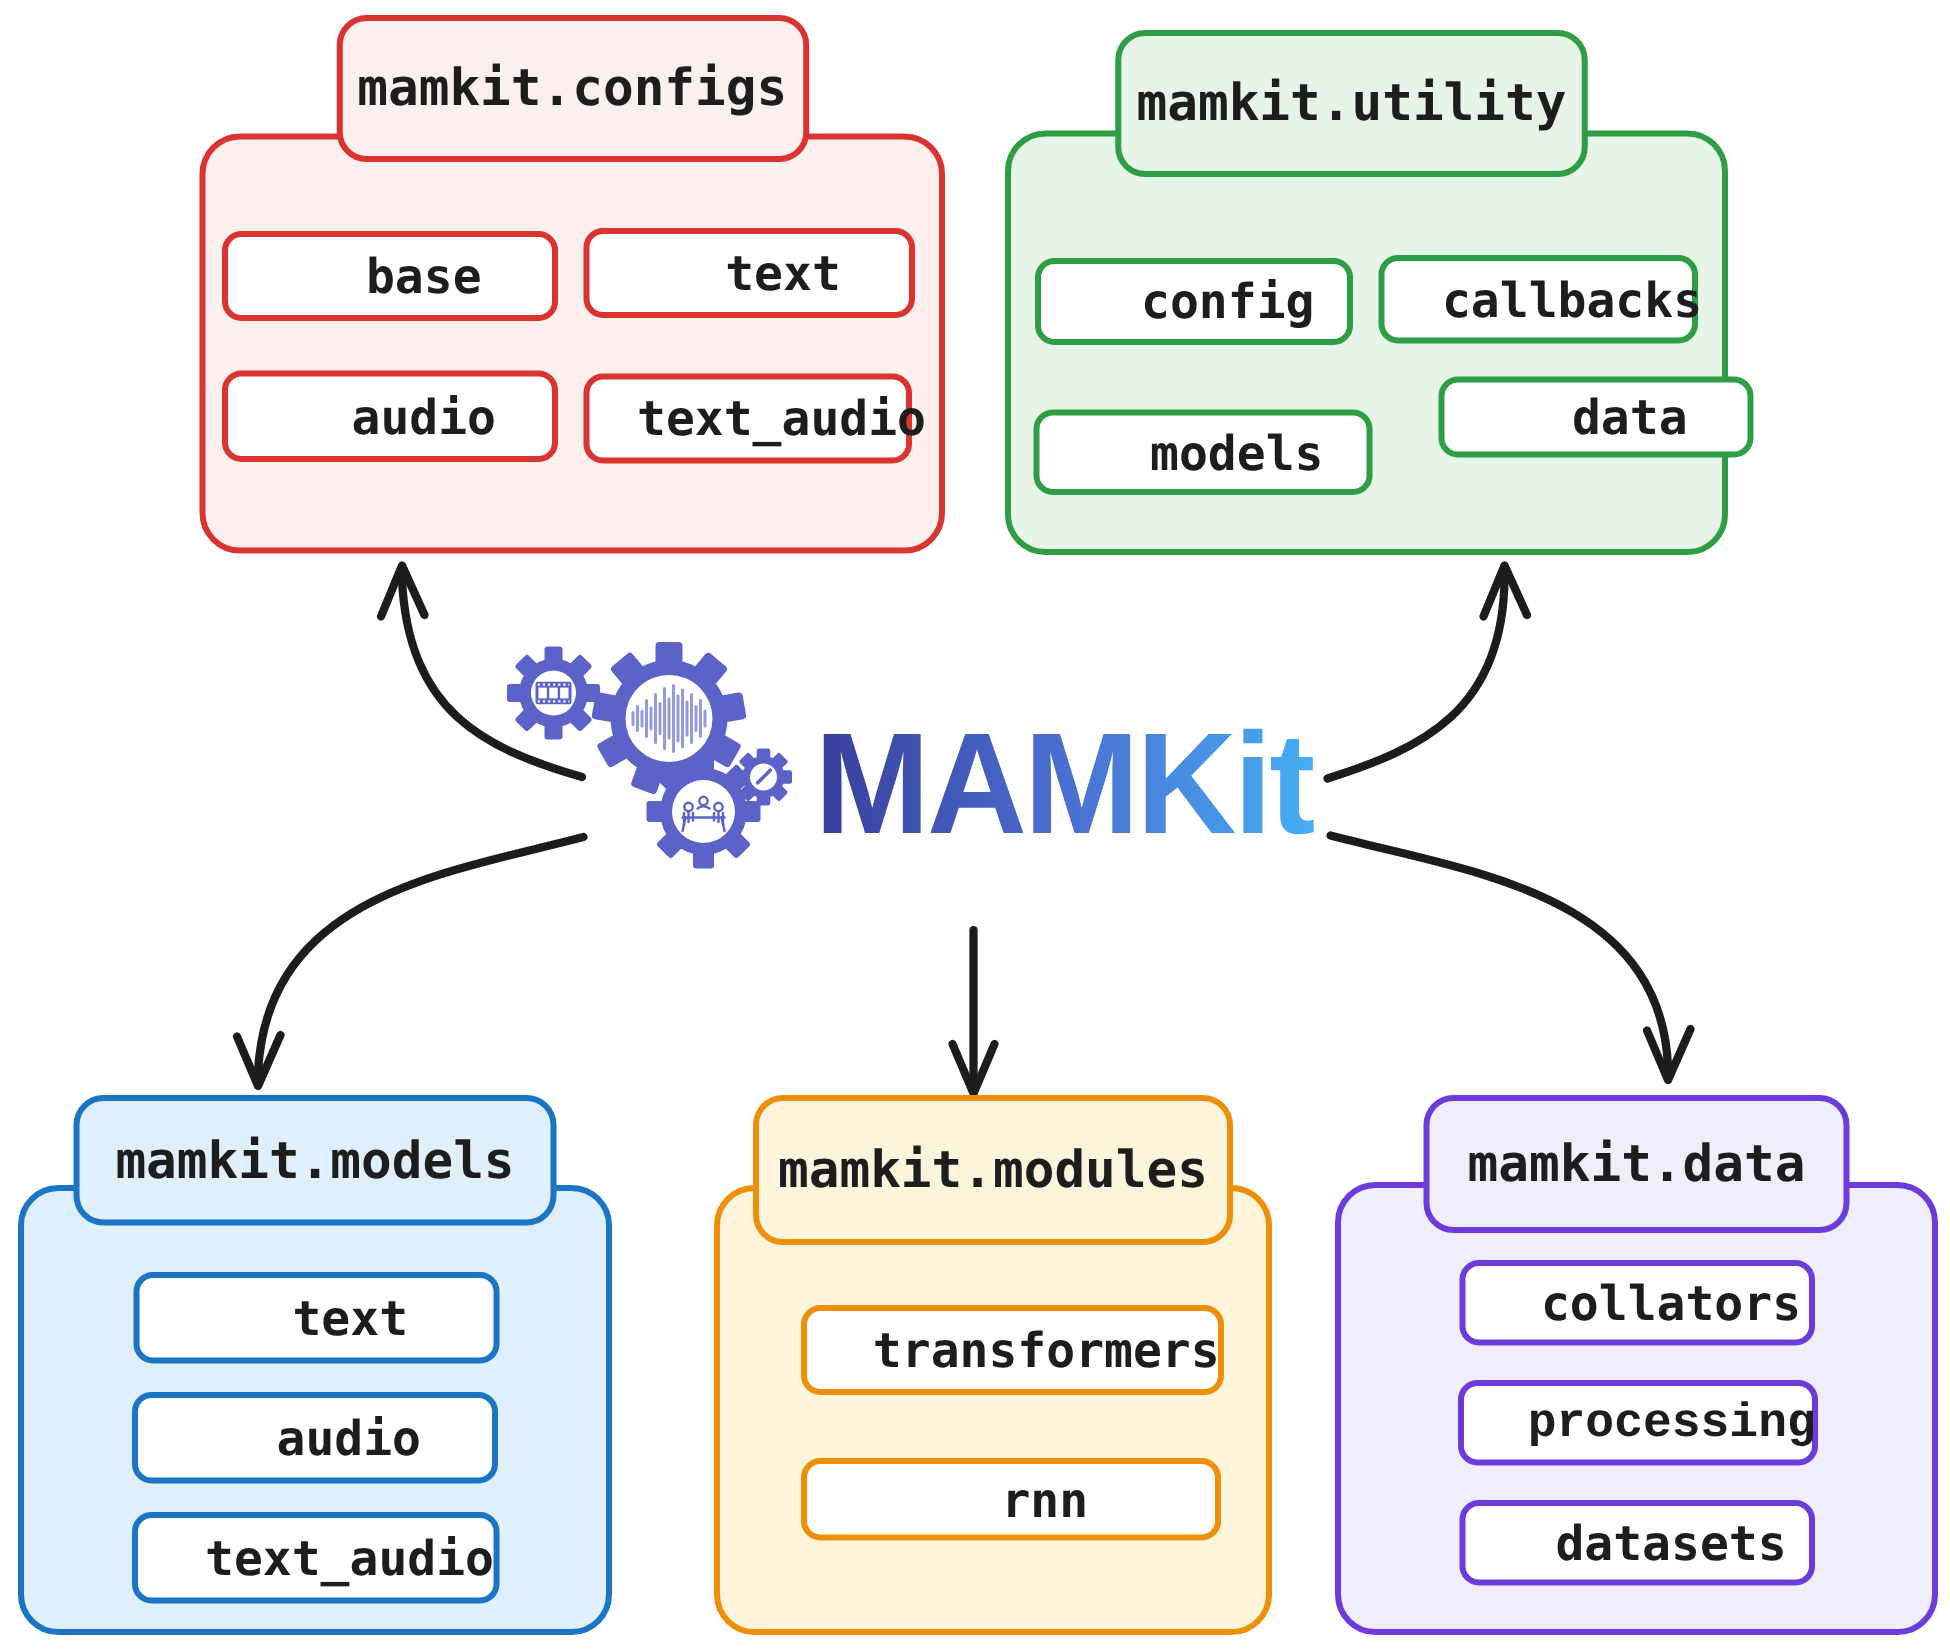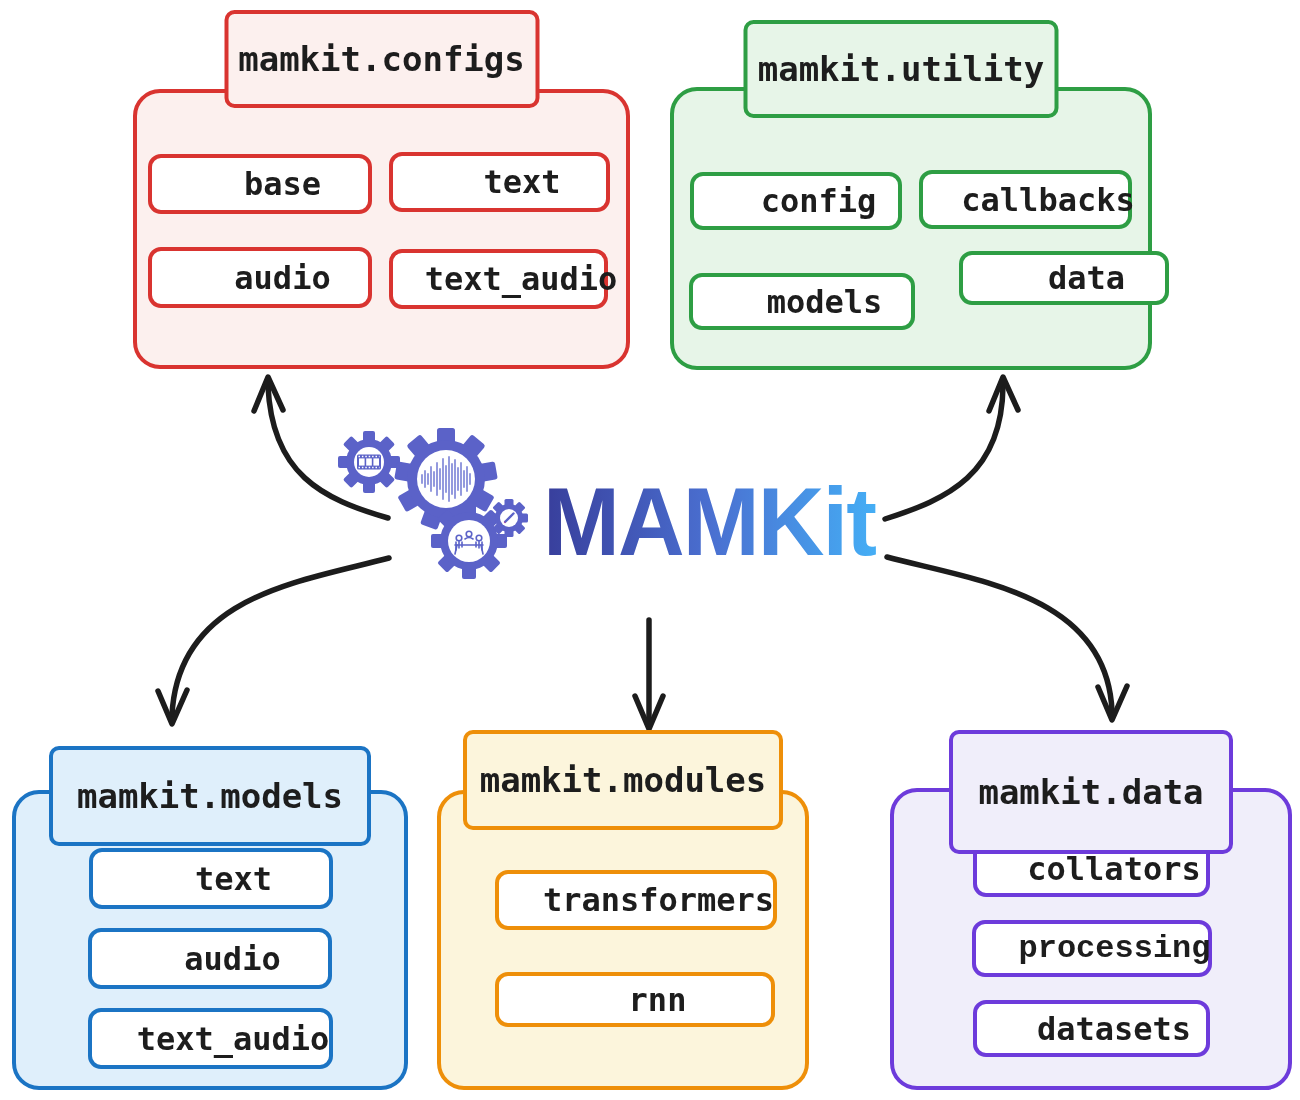--- a/index.html
+++ b/index.html
@@ -4,42 +4,42 @@
 <style>
   html,body{margin:0;padding:0;background:#ffffff;}
   #canvas{position:relative;width:1300px;height:1100px;background:#ffffff;overflow:hidden;
           font-family:"DejaVu Sans Mono","Liberation Mono",monospace;}
 
   
   .module{position:absolute;}
   .module .main{position:absolute;inset:0;background:var(--bg);border:4px solid var(--bc);
                 border-radius:27px;box-sizing:border-box;}
   .module .tab{position:absolute;left:50%;transform:translateX(-50%);background:var(--bg);
-               border:4px solid var(--bc);border-radius:10px;box-sizing:border-box;
+               border:4px solid var(--bc);border-radius:20px;box-sizing:border-box;
                display:flex;align-items:center;justify-content:center;z-index:3;}
   .module .tab span{font-weight:bold;font-size:34px;color:#1d1d1d;white-space:nowrap;}
   .pill{background:#ffffff;border:4px solid var(--bc);border-radius:13px;box-sizing:border-box;
         display:flex;align-items:center;justify-content:center;
         font-weight:bold;font-size:32px;color:#1d1d1d;position:absolute;z-index:2;padding-left:45px;}
 
   
   #m-configs{--bc:#d93430;--bg:#fcf0ee;left:133px;top:89px;width:497px;height:280px;}
   #m-configs .tab{top:-79px;width:315px;height:98px;}
   
   #m-utility{--bc:#2e9e44;--bg:#e7f5e8;left:670px;top:87px;width:482px;height:283px;}
   #m-utility .tab{top:-67px;width:315px;height:98px;transform:translateX(calc(-50% - 10px));text-align:center;}
   
   #m-models{--bc:#1b74c4;--bg:#dfeffb;left:12px;top:790px;width:396px;height:300px;}
-  #m-models .tab{top:-60px;width:322px;height:100px;margin-top:16px;}
-  
-  #m-modules{--bc:#ee8f09;--bg:#fcf5dc;left:437px;top:790px;width:372px;height:300px;}
+  #m-models .tab{top:-60px;width:322px;height:87px;}
+  
+  #m-modules{--bc:#ee8f09;--bg:#fcf5dc;left:476px;top:790px;width:372px;height:300px;}
   #m-modules .tab{top:-60px;width:320px;height:100px;}
   
   #m-data{--bc:#6d3bdb;--bg:#f0eefa;left:890px;top:788px;width:402px;height:302px;}
-  #m-data .tab{top:-58px;width:284px;height:124px;}
+  #m-data .tab{top:-58px;width:284px;height:92px;}
 
   
   #arrow-layer,#gear-layer,#logo-text-layer{position:absolute;pointer-events:none;}
   #arrow-layer{left:0;top:0;}
   #gear-layer{left:330px;top:415px;}
   #logo-text-layer{left:535px;top:455px;}
 </style>
 </head>
 <body>
 

